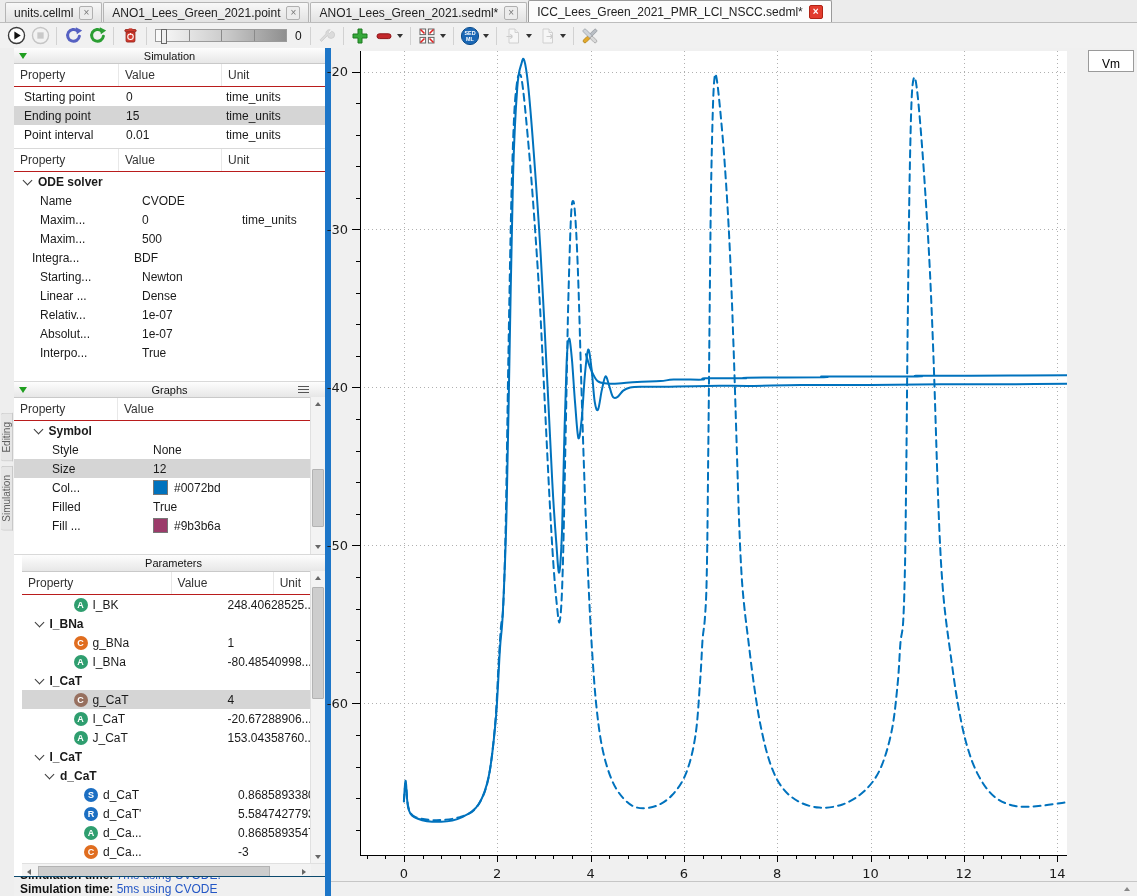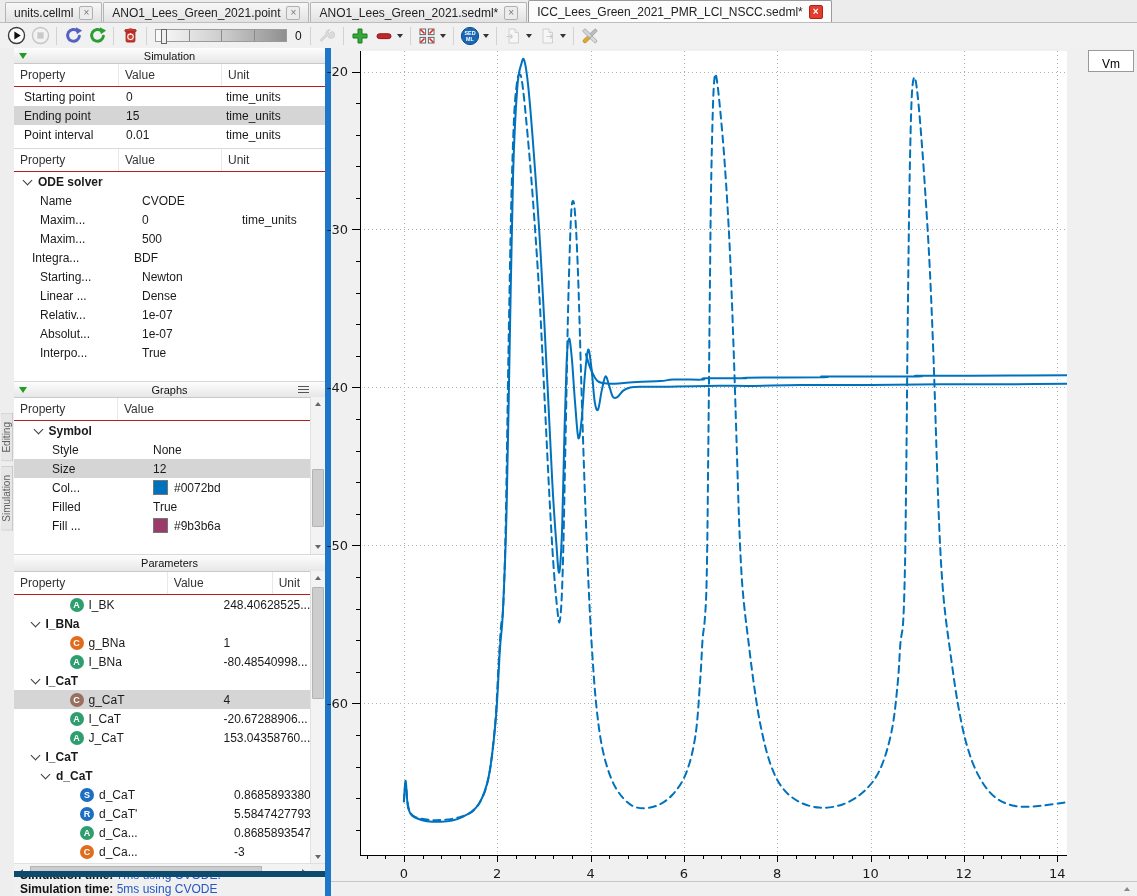--- a/index.html
+++ b/index.html
@@ -29,21 +29,21 @@
   .mode-strip{position:absolute;left:0;top:48px;bottom:0;width:14px;background:#eeeeee;border-right:1px solid #d6d6d6;}
   .mode-tab{writing-mode:vertical-rl;transform:rotate(180deg);color:#5e5e5e;font-size:10px;
             background:#e6e6e6;border:1px solid #c9c9c9;border-right:none;border-radius:0 3px 3px 0;
             padding:8px 0;margin:4px 0 4px 1px;text-align:center;}
   .mode-tab.first{margin-top:365px;}
   .left-panel{position:absolute;left:14px;top:48px;bottom:0;width:311px;background:#fff;overflow:hidden;}
   .splitter{position:absolute;left:325px;top:48px;bottom:0;width:6px;background:#1d76c8;}
   .chart-area{position:absolute;left:331px;top:48px;right:0;bottom:0;background:#f0f0f0;}
   
   section{display:block;overflow:hidden;position:relative;border-bottom:1px solid #d9d9d9;}
-  .sec-sim{height:100px;} .sec-sol{height:232px;} .sec-gra{height:172px;} .sec-par{height:325px;}
+  .sec-sim{height:100px;} .sec-sol{height:232px;} .sec-gra{height:172px;} .sec-par{height:325px;margin-left:8px;}
   .sec-hdr{height:15px;background:linear-gradient(#fdfdfd,#e7e7e7);border-bottom:1px solid #c9c9c9;
            display:flex;align-items:center;position:relative;font-size:11px;color:#111;}
   .sec-title{flex:1;text-align:center;}
   .tri{width:0;height:0;border-left:4.5px solid transparent;border-right:4.5px solid transparent;border-top:6px solid #1f9e1f;margin-left:5px;position:absolute;left:0;}
   .menu-icon{position:absolute;right:16px;width:11px;display:flex;flex-direction:column;gap:2px;}
   .menu-icon i{height:1px;background:#555;display:block;}
   .tbl-hdr{height:22px;display:flex;align-items:center;border-bottom:1px solid #b91c1c;color:#333;}
   .tbl-hdr .c{padding-left:6px;border-right:1px solid #e8e8e8;height:100%;display:flex;align-items:center;overflow:hidden;white-space:nowrap;}
   .rows{}
   .prow{height:19px;display:flex;align-items:center;white-space:nowrap;justify-content:center;}
@@ -61,21 +61,21 @@
   .arr-dn{width:0;height:0;border-left:3.5px solid transparent;border-right:3.5px solid transparent;border-top:4px solid #666;}
   .arr-l{width:0;height:0;border-top:3.5px solid transparent;border-bottom:3.5px solid transparent;border-right:4px solid #666;}
   .arr-r{width:0;height:0;border-top:3.5px solid transparent;border-bottom:3.5px solid transparent;border-left:4px solid #666;}
   .sb-thumb{position:absolute;left:1px;right:1px;background:#cdcdcd;border:1px solid #b3b3b3;border-radius:1px;}
   .hsb{position:absolute;left:0;right:0;bottom:0;height:16px;background:#f3f3f3;border-top:1px solid #e0e0e0;}
   .hsb .sb-btn{width:14px;height:16px;top:0;}
   .hsb .left{left:0;} .hsb .right{right:14px;left:auto;}
   .hsb-thumb{position:absolute;top:2px;height:12px;left:16px;width:230px;background:#cdcdcd;border:1px solid #b3b3b3;}
   .hsb-corner{position:absolute;right:0;top:0;width:14px;height:16px;background:#f0f0f0;}
   
-  .status{position:absolute;left:0;right:0;bottom:0;height:19px;background:#f0f0f0;overflow:hidden;border-top:6px solid #0c4a6e;}
+  .status{position:absolute;left:0;right:0;bottom:0;height:19px;background:#f0f0f0;overflow:hidden;border-top:1px solid #0c4a6e;}
   .status-inner{position:absolute;top:-9px;left:6px;line-height:14px;white-space:nowrap;}
   .st-label{font-weight:bold;color:#111;}
   .st-value{color:#2457c5;}
   
   .plot-bg{position:absolute;left:29px;top:3px;width:707px;height:804px;background:#fff;}
   svg{overflow:visible;display:block;}
   #chart-svg{position:absolute;left:29px;top:3px;}
   #chart-svg text{font:13px "DejaVu Sans",sans-serif;fill:#1a1a1a;}
   .legend{position:absolute;top:2px;right:3px;height:20px;background:#fff;border:1px solid #9a9a9a;
           box-shadow:inset 0 0 0 1px #fff;display:flex;align-items:center;padding:0 6px;gap:5px;font-size:12px;color:#000;flex-direction:column;}

